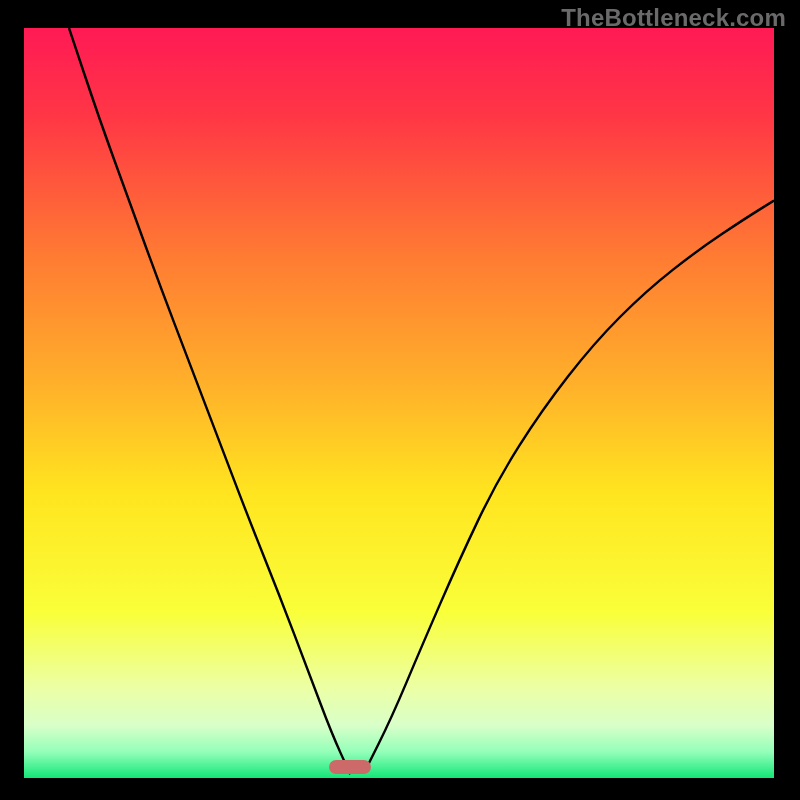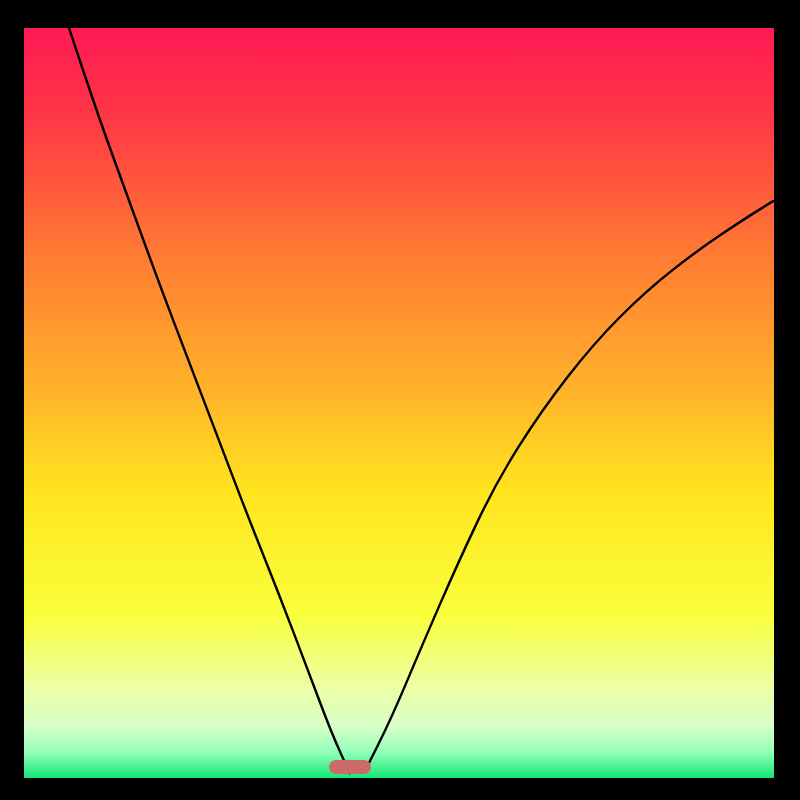--- a/index.html
+++ b/index.html
@@ -47,20 +47,21 @@
     font-weight: 600;
     color: #6a6a6a;
     letter-spacing: 0.2px;
   }
 </style>
 </head>
 <body>
 
 <div class="stage">
 
+  <div class="watermark">TheBottleneck.com</div>
 
   <div class="plot-frame" style="left: 24px; top: 28px; width: 750px; height: 750px;"></div>
 
   <div class="plot-inner" style="left: 24px; top: 28px; width: 750px; height: 750px;">
 
     <div class="plot-gradient" style="background: linear-gradient(rgb(255, 26, 85) 0%, rgb(255, 55, 69) 12%, rgb(255, 122, 51) 30%, rgb(255, 178, 42) 48%, rgb(255, 229, 31) 62%, rgb(249, 255, 58) 78%, rgb(236, 255, 165) 88%, rgb(217, 255, 201) 93%, rgb(148, 255, 185) 96.5%, rgb(19, 231, 119) 100%);"></div>
 
     <svg class="plot-svg" viewBox="0 0 1000 1000" preserveAspectRatio="none">
       <path fill="none" stroke="#000" stroke-width="2.4" vector-effect="non-scaling-stroke" d="M 60.0 0.0 Q 60.0 0.0 80.0 60.0 Q 100.0 120.0 120.0 175.0 Q 140.0 230.0 160.0 285.0 Q 180.0 340.0 200.0 392.5 Q 220.0 445.0 240.0 497.5 Q 260.0 550.0 280.0 602.5 Q 300.0 655.0 320.0 705.0 Q 340.0 755.0 360.0 807.5 Q 380.0 860.0 395.0 900.0 Q 410.0 940.0 422.5 967.5 L 435.0 995.0"></path>
       <path fill="none" stroke="#000" stroke-width="2.4" vector-effect="non-scaling-stroke" d="M 455.0 990.0 Q 455.0 990.0 472.5 955.0 Q 490.0 920.0 510.0 872.5 Q 530.0 825.0 555.0 767.5 Q 580.0 710.0 605.0 657.5 Q 630.0 605.0 660.0 557.5 Q 690.0 510.0 725.0 465.0 Q 760.0 420.0 795.0 385.0 Q 830.0 350.0 865.0 322.5 Q 900.0 295.0 930.0 275.0 Q 960.0 255.0 980.0 242.5 L 1000.0 230.0"></path>

